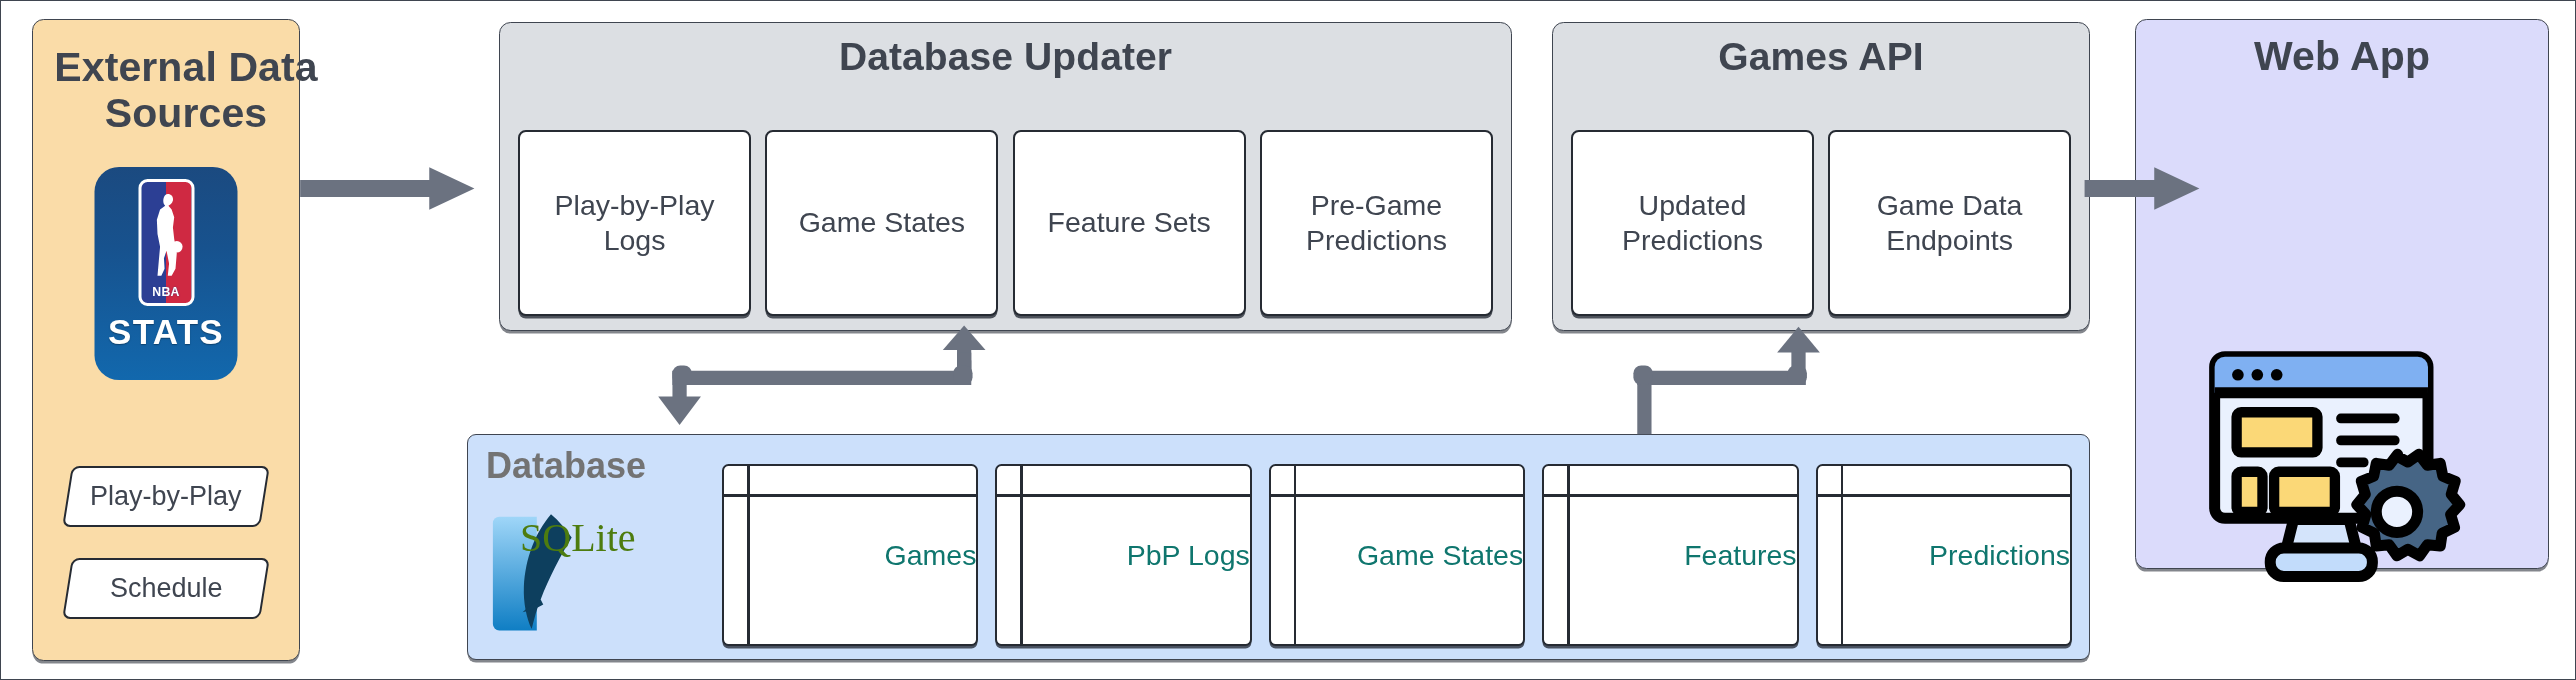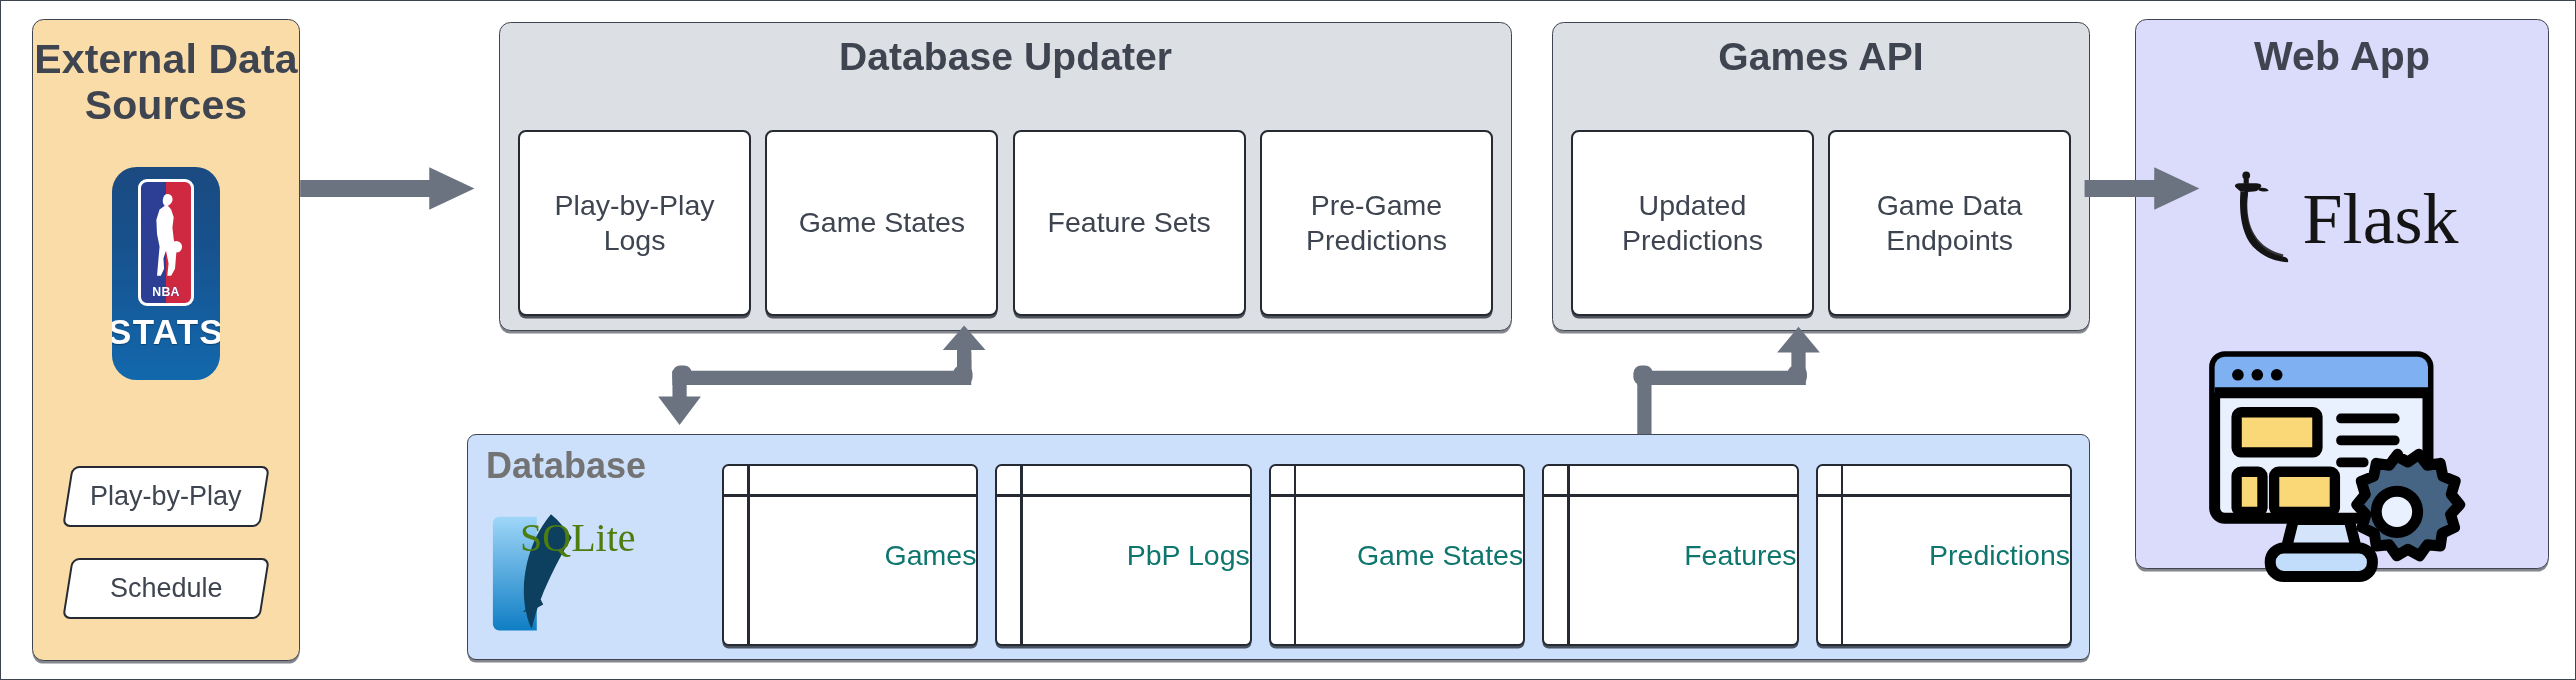--- a/index.html
+++ b/index.html
@@ -33,28 +33,29 @@
     line-height:1.12;
     color:#3f4550;
   }
 
   
   #external-panel{
     left:31px; top:18px; width:268px; height:642px;
     background:#fadca8;
   }
   #external-title{
-    margin-top:17px;
+    margin-top:25px;
     font-size:41px;
+    padding-left:20px;
   }
   #nba-logo{
     position:absolute;
     left:50%; transform:translateX(-50%);
     top:147px;
-    width:108px; height:213px;
+    width:143px; height:213px;
     border-radius:24.6px;
     background:linear-gradient(180deg,#1b4a80 0%,#17528e 38%,#1268ad 100%);
     display:flex; flex-direction:column;
     align-items:center; justify-content:flex-start;
     padding-top:11.6px;
     box-sizing:border-box;
     overflow:hidden;
   }
   .nba-shield{
     width:56px; height:127px;
@@ -264,38 +265,20 @@
     <div class="panel-title group-title">Games API</div>
     <div class="group-boxes">
       <div class="sub-box">Updated Predictions</div>
       <div class="sub-box">Game Data Endpoints</div>
     </div>
   </div>
 
   <div class="panel" id="webapp-panel">
     <div class="panel-title" id="webapp-title">Web App</div>
 
-    <div id="flask-logo">
-      <svg width="72" height="97" viewBox="0 0 112 150">
-        <g fill="#141414">
-          <circle cx="33" cy="8" r="6"></circle>
-          <rect x="29" y="13" width="8" height="8"></rect>
-          <path d="M16 26 C14 22 18 20 24 20 L46 20 C54 20 58 22 56 26 L50 32
-                   C46 34 30 34 24 33 Z"></path>
-          <path d="M24 33 C22 60 24 90 38 112 C52 132 76 142 98 143
-                   C99 139 97 136 93 135 C72 131 54 120 44 101
-                   C33 80 32 55 36 34 Z"></path>
-          <path d="M36 34 C33 58 35 82 46 100 C56 117 72 127 91 131
-                   C90 134 89 136 88 137 C66 132 50 120 41 102
-                   C30 82 28 57 30 33 Z" opacity="0.85"></path>
-          <path d="M52 28 C60 26 66 28 68 32 C64 34 56 33 52 31 Z"></path>
-        </g>
-      </svg>
-      <span id="flask-word">Flask</span>
-    </div>
 
     <svg id="webapp-icon" width="278" height="259" viewBox="0 0 430 400">
 
       <rect x="18" y="10" width="330" height="250" rx="16" fill="#eaf1fe" stroke="#000" stroke-width="17"></rect>
 
       <path d="M18 26 a16 16 0 0 1 16 -16 h298 a16 16 0 0 1 16 16 v40 h-330 z" fill="#7fb0f2"></path>
       <line x1="18" y1="66" x2="348" y2="66" stroke="#000" stroke-width="17"></line>
       <circle cx="54" cy="38" r="9" fill="#000"></circle>
       <circle cx="84" cy="38" r="9" fill="#000"></circle>
       <circle cx="114" cy="38" r="9" fill="#000"></circle>

